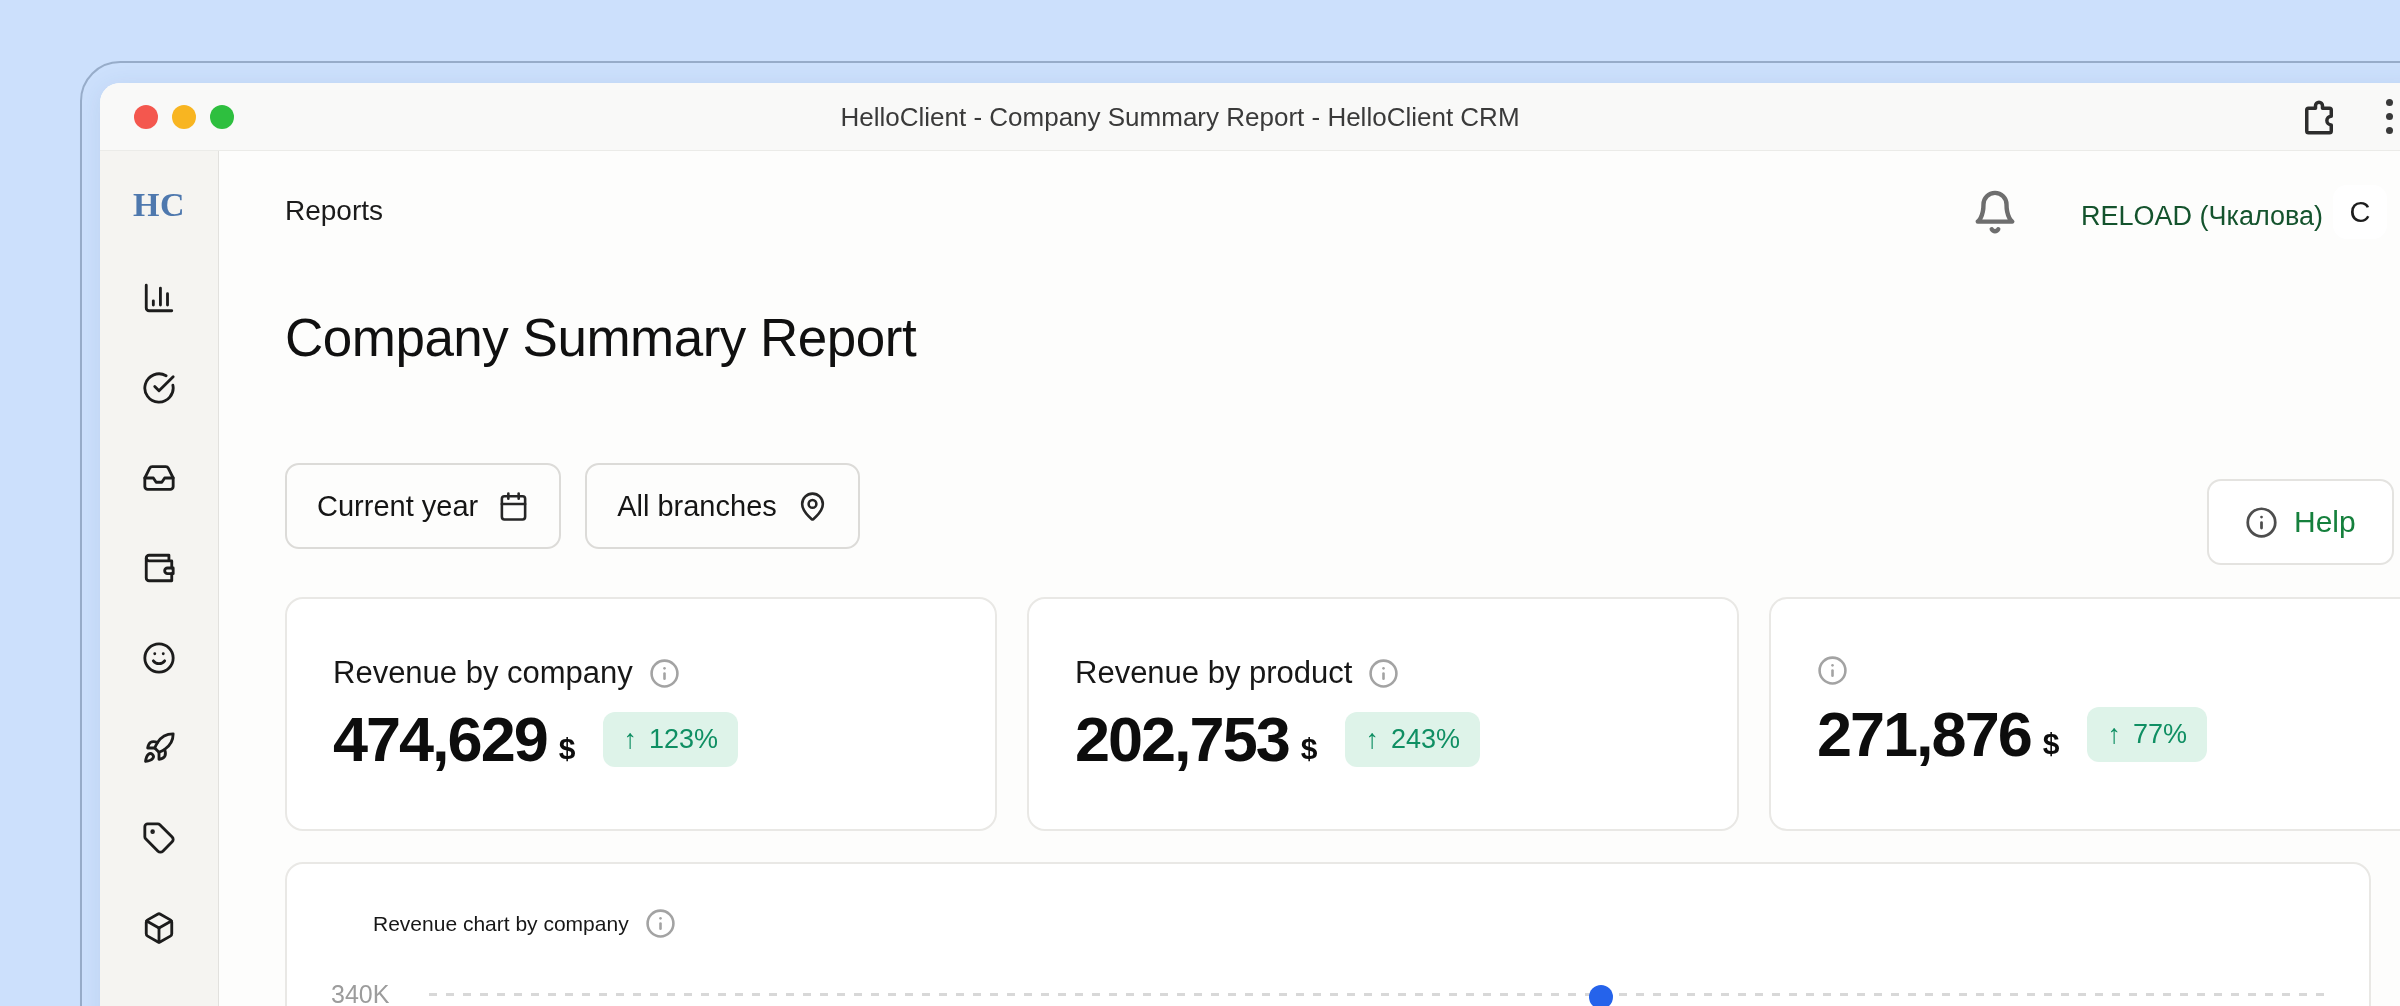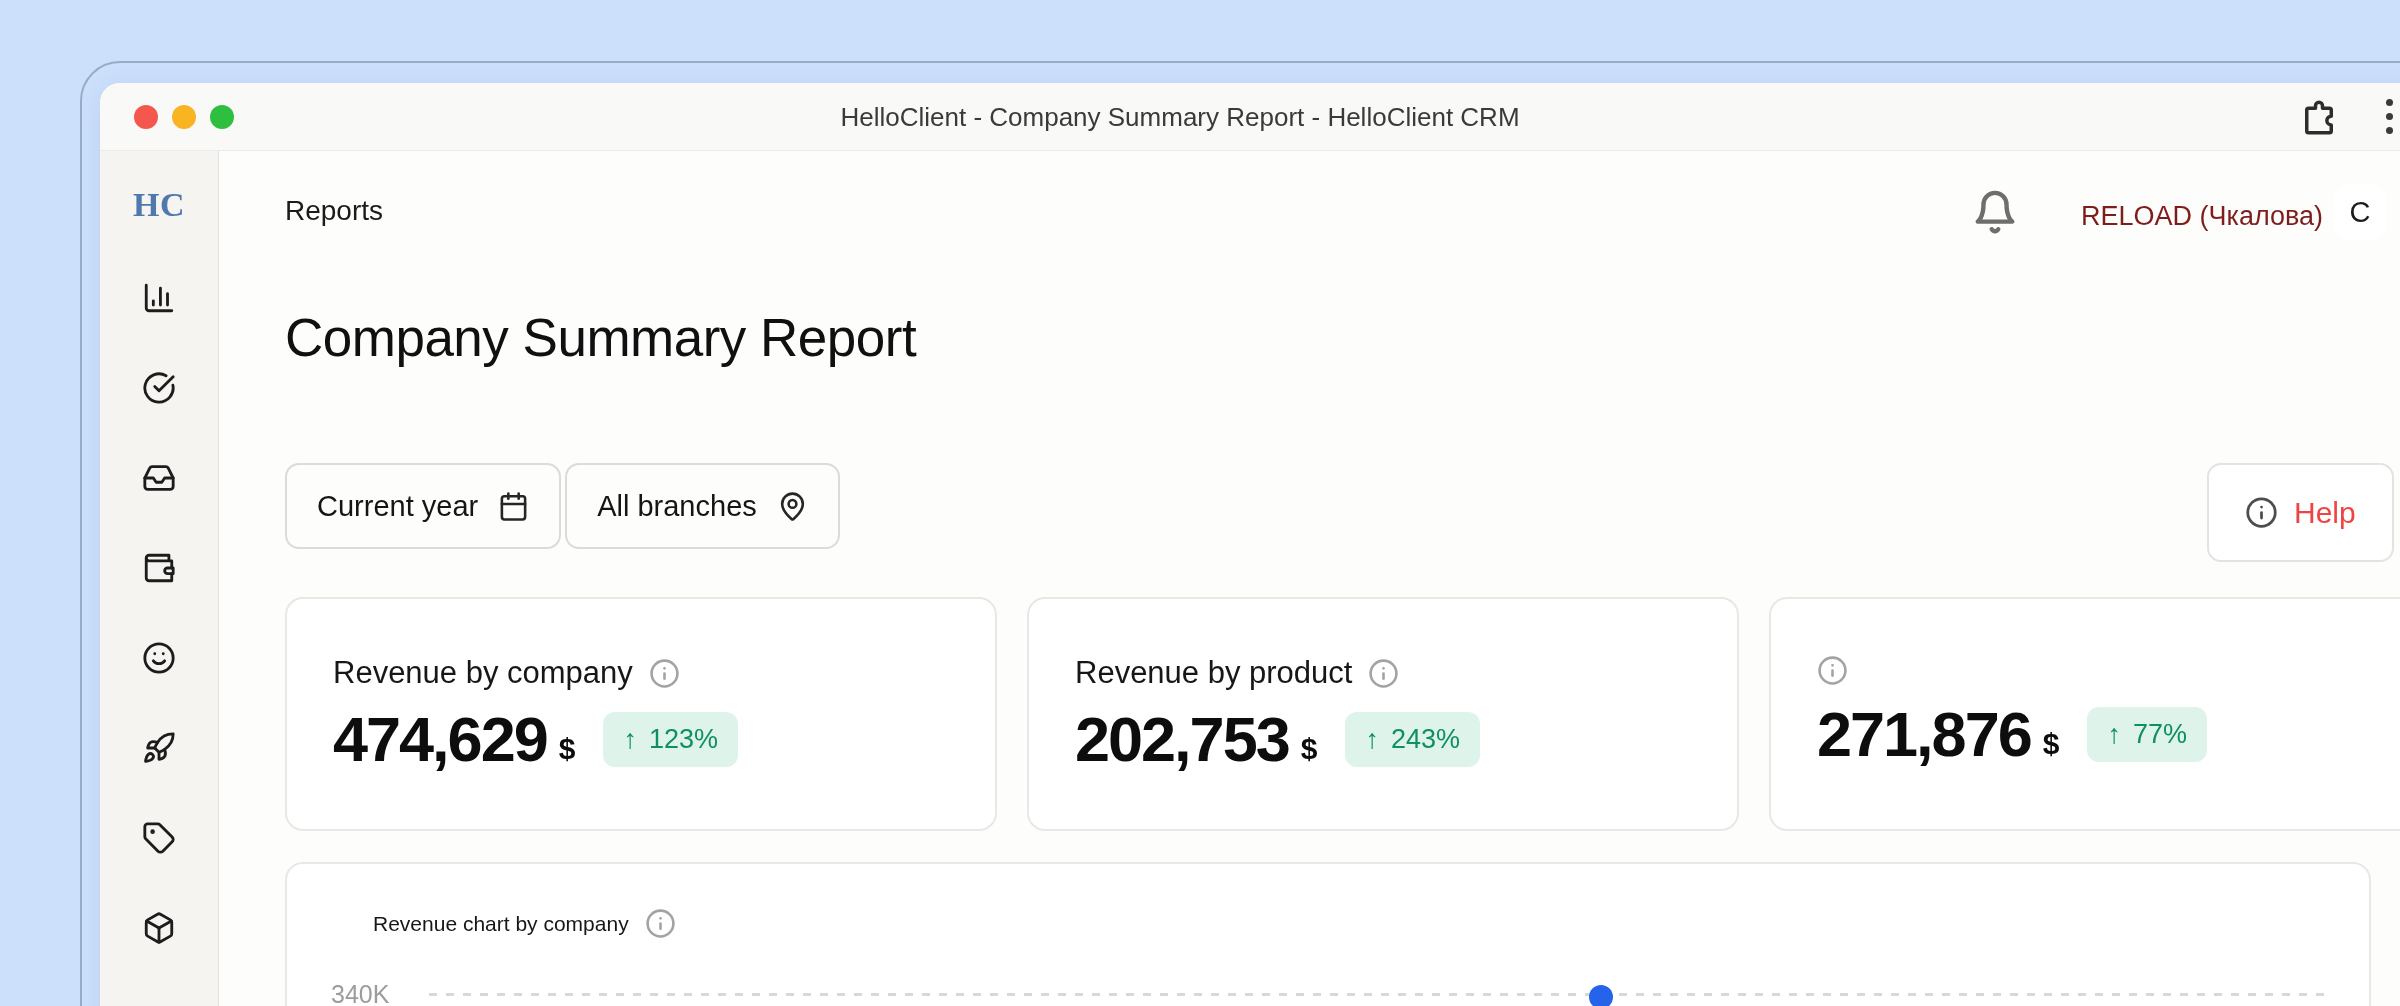--- a/index.html
+++ b/index.html
@@ -38,37 +38,37 @@
   .nav { display:flex; flex-direction:column; gap:56px; align-items:center; }
   .nav button { background:none; border:none; width:34px; height:34px; color:#1c1c1c; cursor:pointer; }
   .nav svg { width:34px; height:34px; display:block; }
 
   
   .content { position:relative; flex:1; background:#fdfdfc; }
 
   .breadcrumb { position:absolute; left:66px; top:44px; font-size:28px; color:#1b1b1b; }
   .bell-btn { position:absolute; left:1752px; top:38px; width:48px; height:48px; background:none; border:none; color:#6e6e6e; }
   .bell-btn svg { width:46px; height:46px; }
-  .account { position:absolute; left:1862px; top:50px; font-size:27px; color:#7f1d1d; background:none; border:none;
+  .account { position:absolute; left:1862px; top:50px; font-size:27px; color:#14532d; background:none; border:none;
              font-family:"Liberation Sans", sans-serif; }
   .avatar { position:absolute; left:2114px; top:34px; width:54px; height:54px; background:#ffffff; border:none;
             border-radius:14px; font-size:29px; color:#1d1d1d; display:flex; align-items:center; justify-content:center;
             font-family:"Liberation Sans", sans-serif; }
 
   .page-title { position:absolute; left:66px; top:156px; font-size:53px; font-weight:400;
                 letter-spacing:-.5px; color:#101010; }
 
-  .filters { position:absolute; left:66px; top:312px; display:flex; gap:4px; }
+  .filters { position:absolute; left:66px; top:312px; display:flex; gap:24px; }
   .chip { display:inline-flex; align-items:center; gap:20px; height:86px; padding:0 30px;
           border:2px solid #dcdbd8; border-radius:14px; background:#fdfdfc; font-size:29px; color:#151515;
           font-family:"Liberation Sans", sans-serif; }
   .chip svg { width:31px; height:31px; color:#262626; }
-  .help-btn { position:absolute; left:1988px; top:312px; display:inline-flex; align-items:center; gap:16px;
-              height:99px; padding:0 36px; border:2px solid #e4e3e0; border-radius:14px; background:#ffffff;
-              font-size:30px; color:#ef4444; font-family:"Liberation Sans", sans-serif; }
+  .help-btn { position:absolute; left:1988px; top:328px; display:inline-flex; align-items:center; gap:16px;
+              height:86px; padding:0 36px; border:2px solid #e4e3e0; border-radius:14px; background:#ffffff;
+              font-size:30px; color:#15803d; font-family:"Liberation Sans", sans-serif; }
   .help-btn svg { width:33px; height:33px; color:#4d4d4d; }
 
   .stats { position:absolute; left:66px; top:446px; display:flex; gap:30px; }
   .card { width:712px; height:234px; background:#ffffff; border:2px solid #e9e8e5; border-radius:18px;text-align:center; }
   .stat-inner { padding:56px 0 0 46px; }
   .stat-head { display:flex; align-items:center; gap:16px; }
   .stat-title { font-size:31px; font-weight:500; color:#171717; }
   .info { color:#a3a3a3; } .info svg { width:31px; height:31px; display:block; background:none; }
   .info { background:none; border:none; }
   .stat-row { margin-top:14px; display:flex; align-items:center; }

